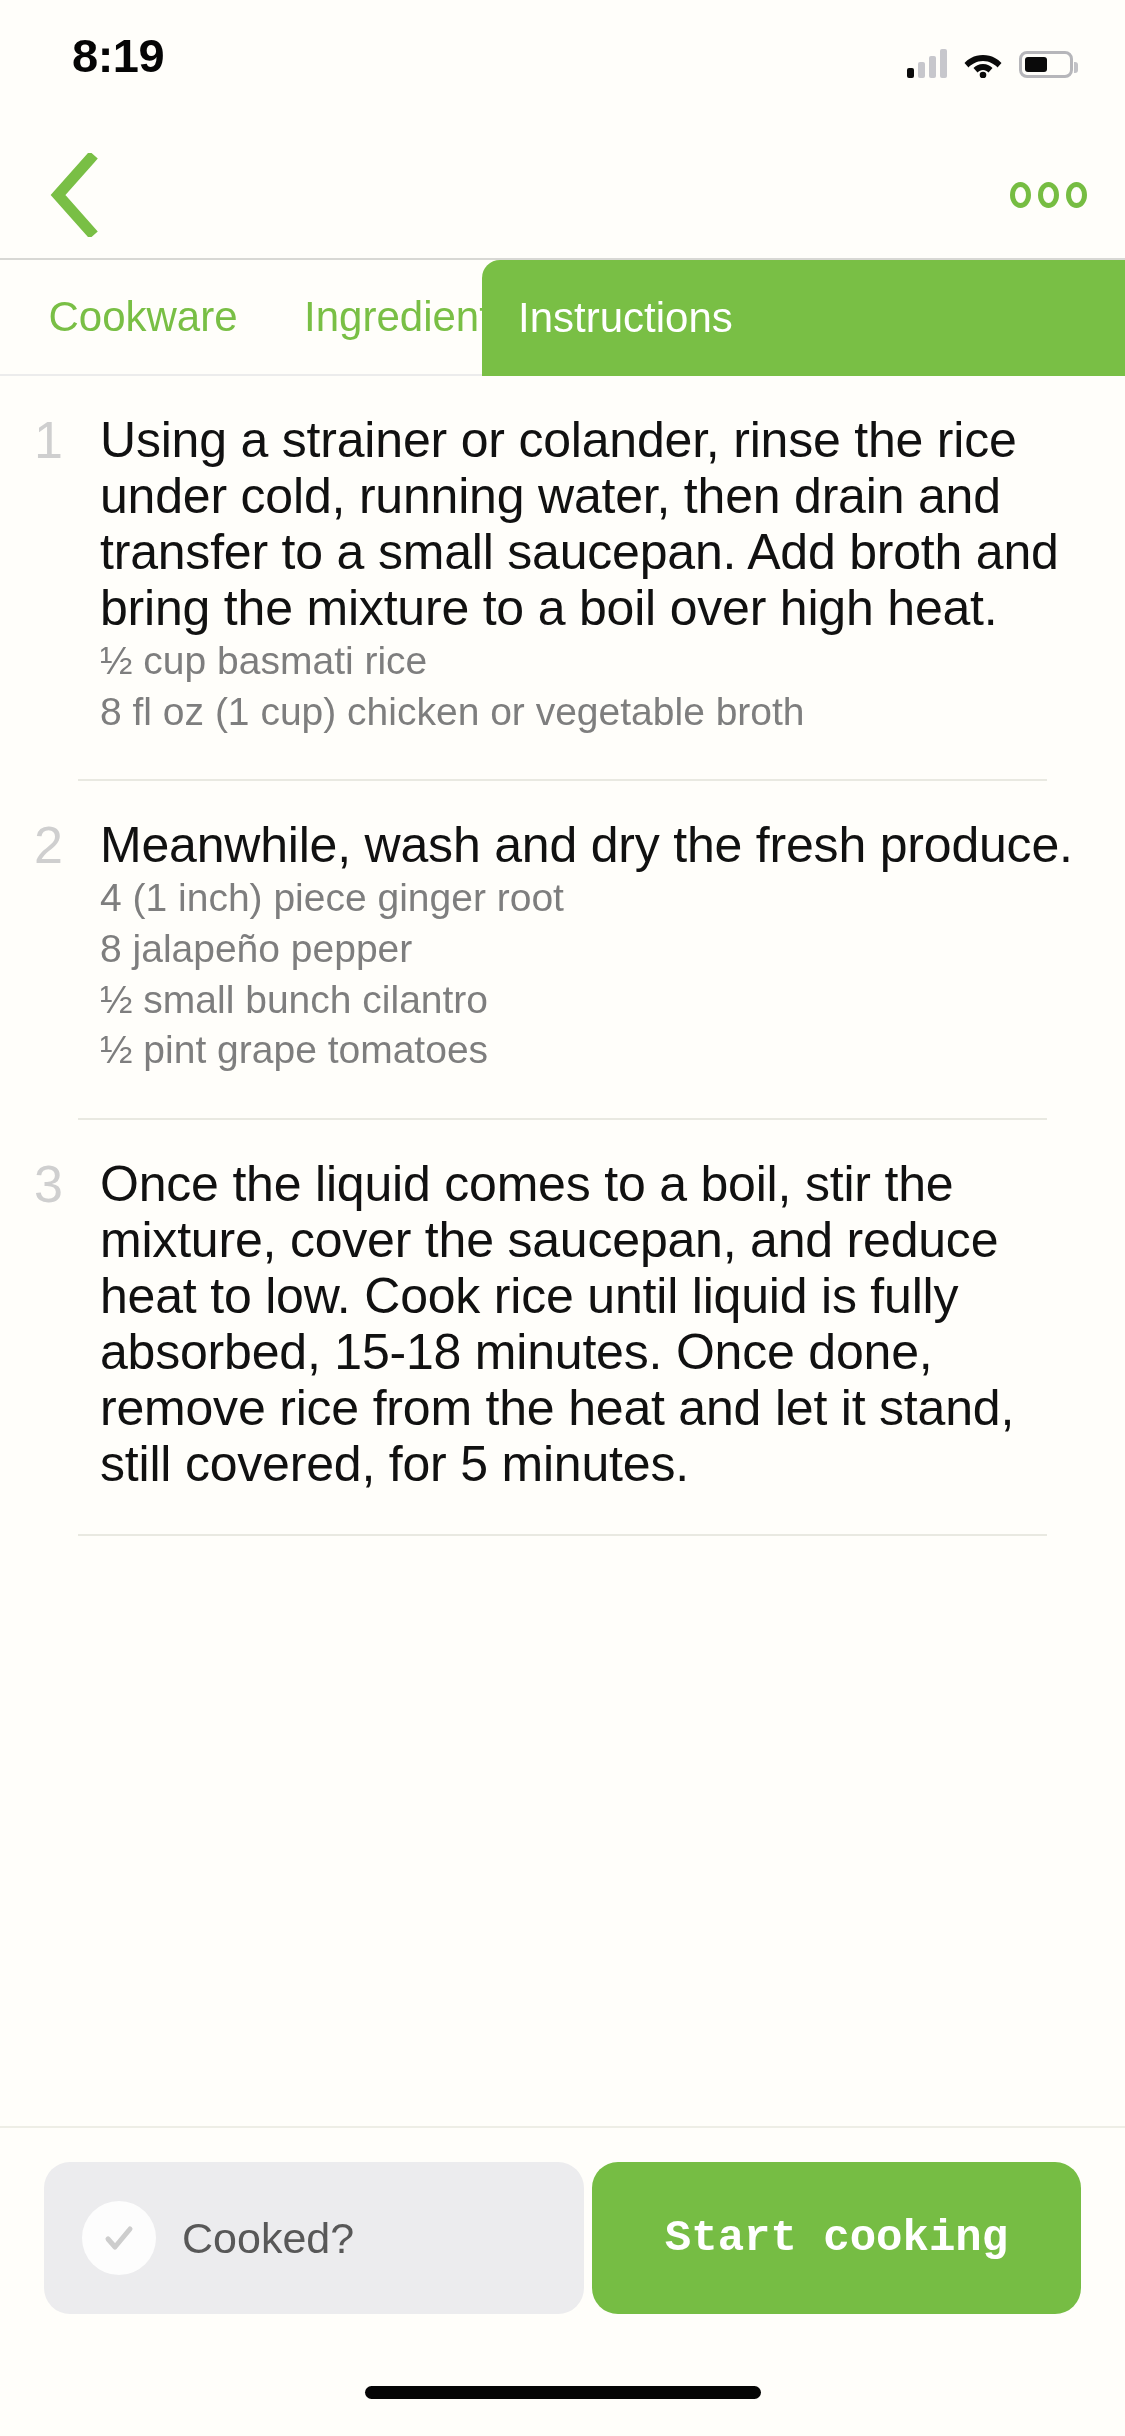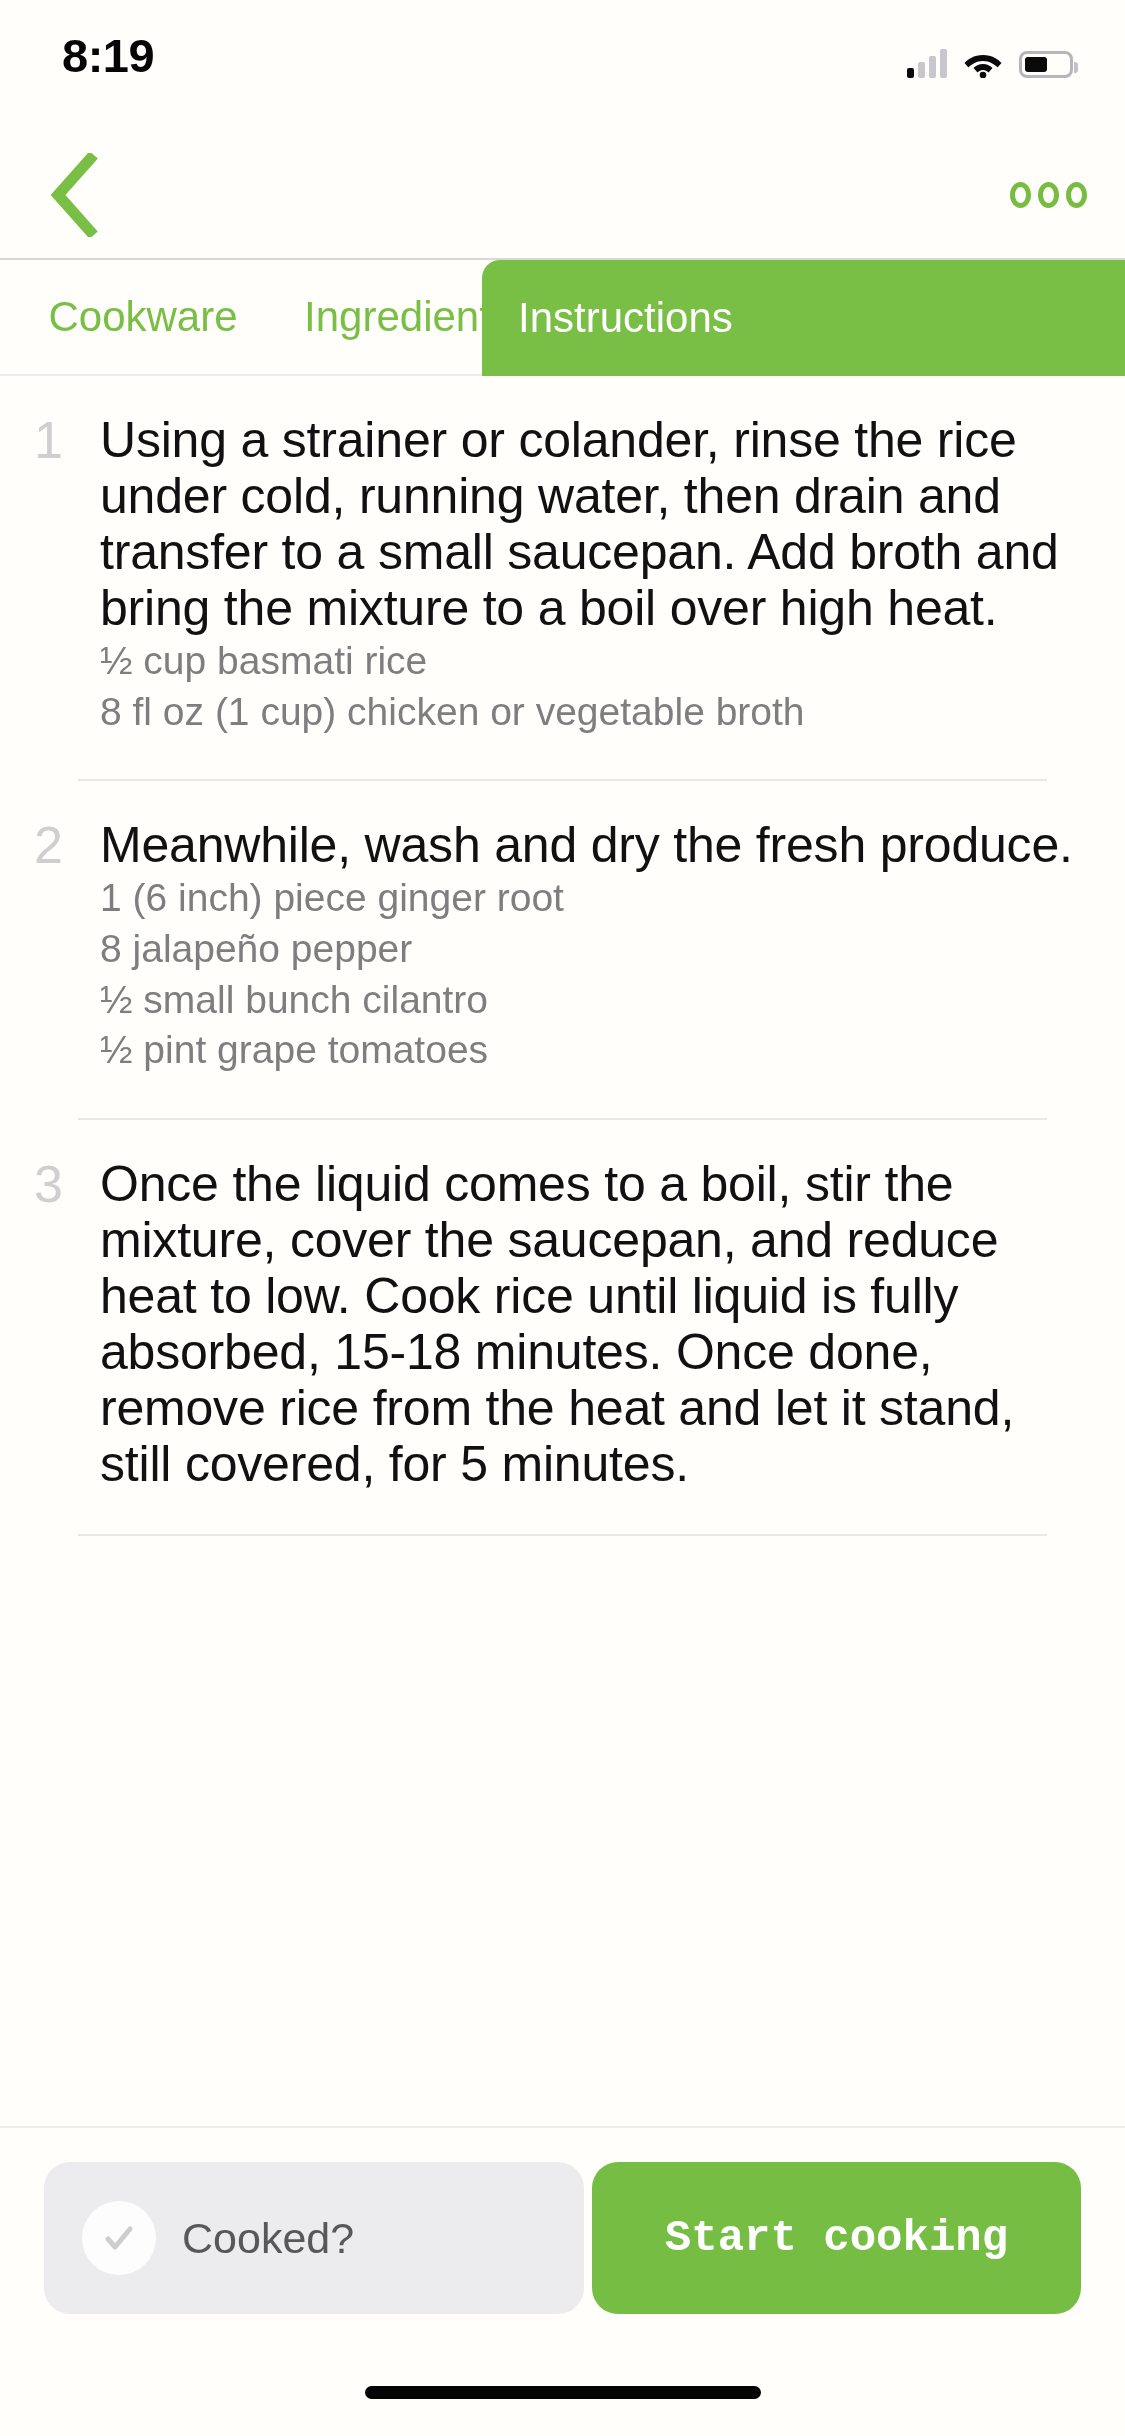--- a/index.html
+++ b/index.html
@@ -16,21 +16,21 @@
     display:flex; flex-direction:column;
   }
 
   
   .statusbar {
     height:132px;
     flex:0 0 132px;
     position:relative;
   }
   .sb-time {
-    position:absolute; left:62px; top:28px;
+    position:absolute; left:72px; top:28px;
     font-size:47px; font-weight:700; letter-spacing:-0.5px;
     color:#050505;
   }
   .sb-right {
     position:absolute; right:52px; top:38px;
     display:flex; align-items:flex-end; gap:16px; height:40px;
   }
   .sig { display:flex; align-items:flex-end; gap:4px; height:30px; }
   .sig i { display:block; width:7px; border-radius:2px; background:#c7c7cc; }
   .sig i.on { background:#0b0b0b; }
@@ -226,21 +226,21 @@
         </div>
       </div>
     </div>
     <div class="sep"></div>
 
     <div class="step">
       <div class="step-num">2</div>
       <div class="step-body">
         <div class="step-text">Meanwhile, wash and dry the fresh produce.</div>
         <div class="ing-list">
-          <div class="ing">1 (6 inch) piece ginger root</div>
+          <div class="ing">4 (1 inch) piece ginger root</div>
           <div class="ing">8 jalapeño pepper</div>
           <div class="ing">½ small bunch cilantro</div>
           <div class="ing">½ pint grape tomatoes</div>
         </div>
       </div>
     </div>
     <div class="sep"></div>
 
     <div class="step">
       <div class="step-num">3</div>

